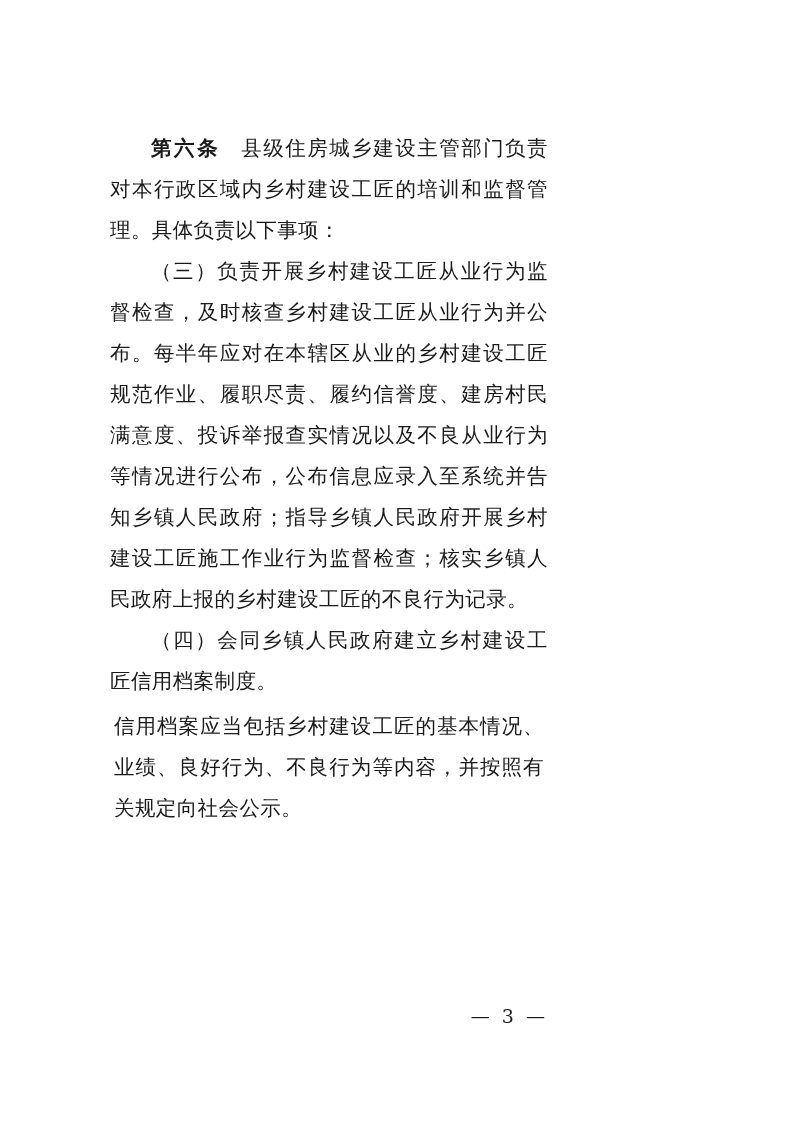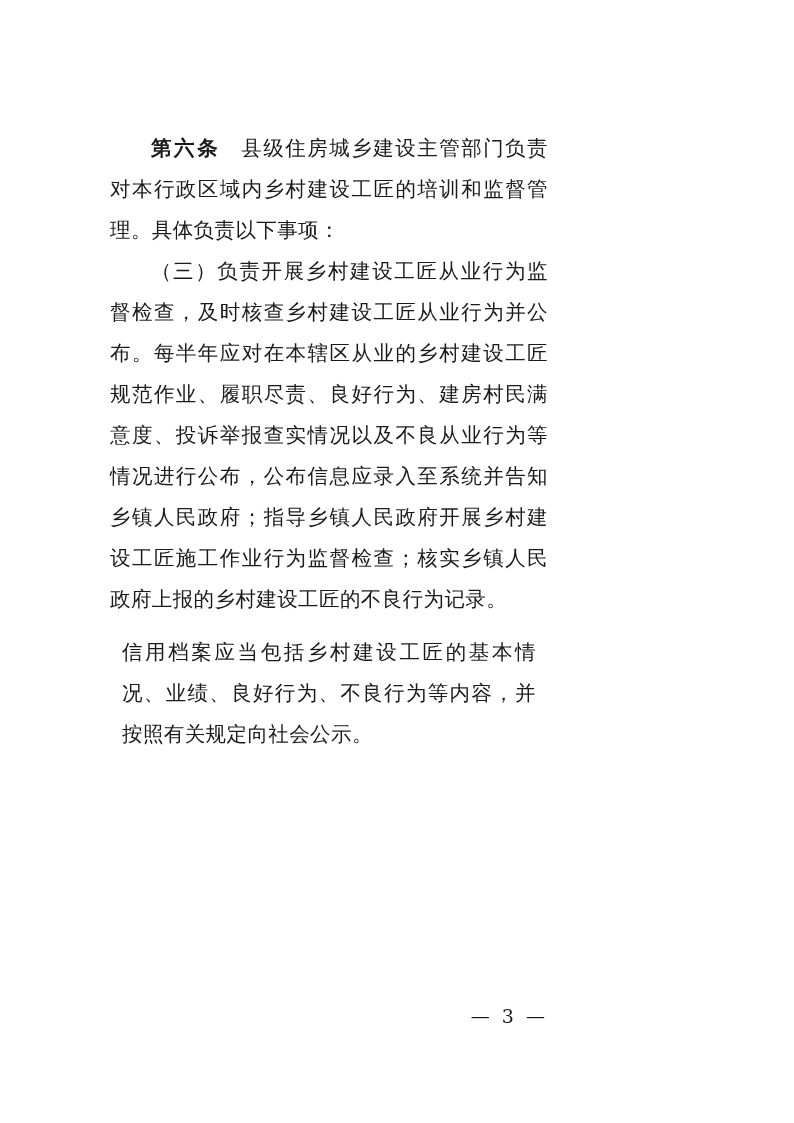--- a/index.html
+++ b/index.html
@@ -28,21 +28,21 @@
     line-height: 41px;
     text-align: justify;
     text-justify: inter-ideograph;
     letter-spacing: 0.4px;
   }
   p.para {
     margin: 0;
     text-indent: 41px;
   }
   p.para-noindent {
-    margin: 12px;
+    margin: 4px;
     text-indent: 0;
   }
   .art-label {
     font-weight: bold;
     letter-spacing: 1.5px;
   }
   .art-gap {
     display: inline-block;
     width: 20px;
   }
@@ -58,22 +58,23 @@
 </head>
 <body>
 
 <div class="page">
   <div class="doc-body">
 
     <p class="para"><span class="art-label">第六条</span><span class="art-gap"></span><span>县级住房城乡建设主管部门负责对本行政区域内乡村建设工匠的培训和监督管理。具体负责以下事项：</span></p>
 
 
 
-    <p class="para">（三）负责开展乡村建设工匠从业行为监督检查，及时核查乡村建设工匠从业行为并公布。每半年应对在本辖区从业的乡村建设工匠规范作业、履职尽责、良好行为、建房村民满意度、投诉举报查实情况以及不良从业行为等情况进行公布，公布信息应录入至系统并告知乡镇人民政府；指导乡镇人民政府开展乡村建设工匠施工作业行为监督检查；核实乡镇人民政府上报的乡村建设工匠的不良行为记录。</p>
+    <p class="para">（三）负责开展乡村建设工匠从业行为监督检查，及时核查乡村建设工匠从业行为并公布。每半年应对在本辖区从业的乡村建设工匠规范作业、履职尽责、履约信誉度、建房村民满意度、投诉举报查实情况以及不良从业行为等情况进行公布，公布信息应录入至系统并告知乡镇人民政府；指导乡镇人民政府开展乡村建设工匠施工作业行为监督检查；核实乡镇人民政府上报的乡村建设工匠的不良行为记录。</p>
 
+    <p class="para">（四）会同乡镇人民政府建立乡村建设工匠信用档案制度。</p>
 
     <p class="para-noindent">信用档案应当包括乡村建设工匠的基本情况、业绩、良好行为、不良行为等内容，并按照有关规定向社会公示。</p>
 
 
 
   </div>
 
   <div class="page-number">— 3 —</div>
 </div>
 

